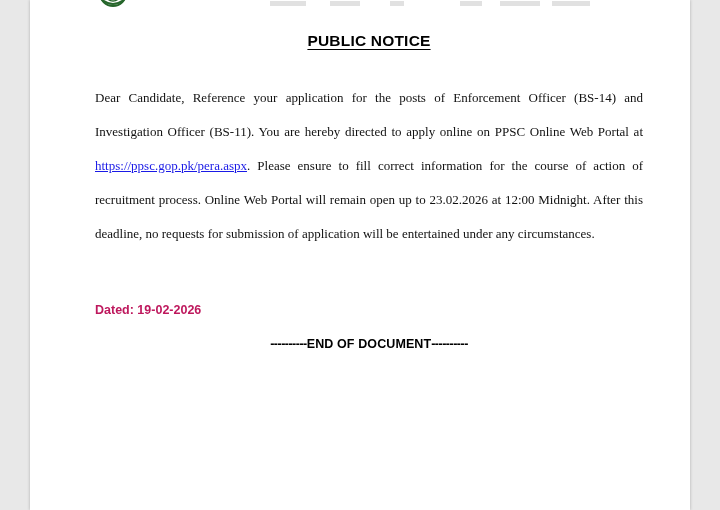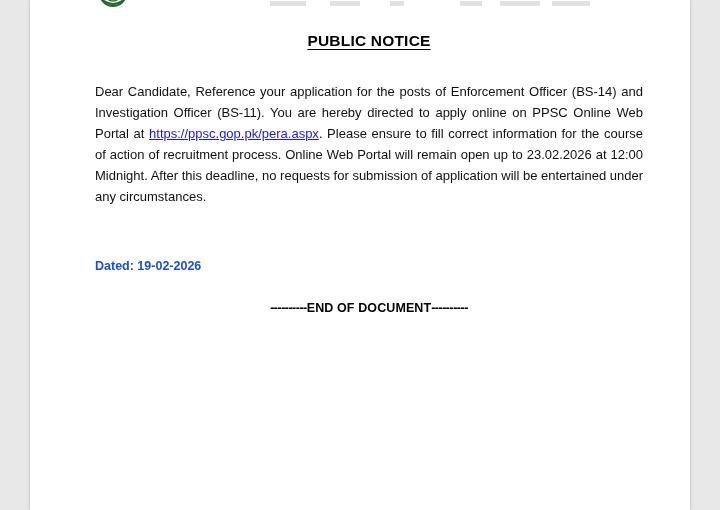--- a/index.html
+++ b/index.html
@@ -72,36 +72,37 @@
     font-weight: bold;
     color: #000;
     letter-spacing: 0.2px;
     text-decoration: underline;
     text-underline-offset: 3px;
     margin: 0 0 31px 0;
   }
   .notice-para {
     font-size: 13px;
     color: #111;
-    line-height: 21px;
+    line-height: 34px;
     text-align: justify;
     margin: 0;
+    font-family: Liberation Serif, serif;
   }
   .notice-para a {
     color: #1a1ae6;
     text-decoration: underline;
   }
   .dated-line {
     margin-top: 52px;
     font-size: 12.5px;
     font-weight: bold;
-    color: #1d4ed8;
+    color: #be185d;
   }
   .end-line {
-    margin-top: 28px;
+    margin-top: 20px;
     text-align: center;
     font-size: 12.5px;
     font-weight: bold;
     color: #000;
     letter-spacing: 0.1px;
   }
   .dash { letter-spacing: -0.5px; }
 </style>
 </head>
 <body>

